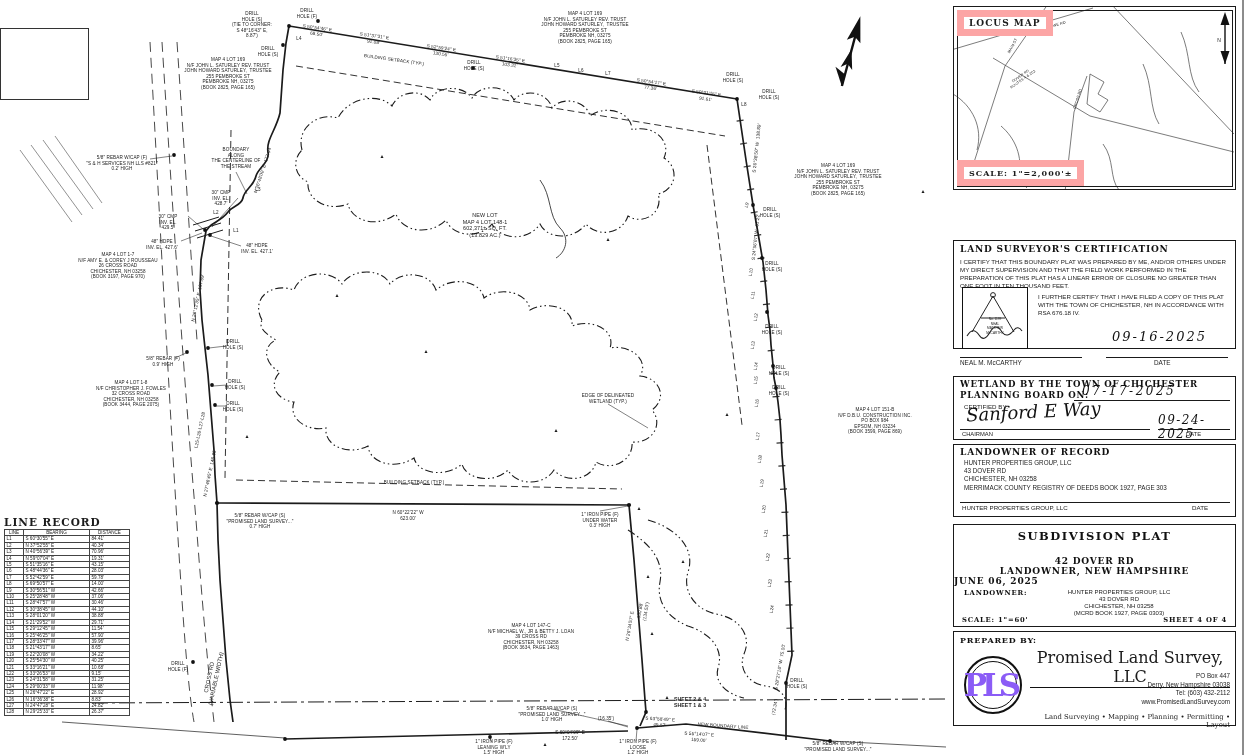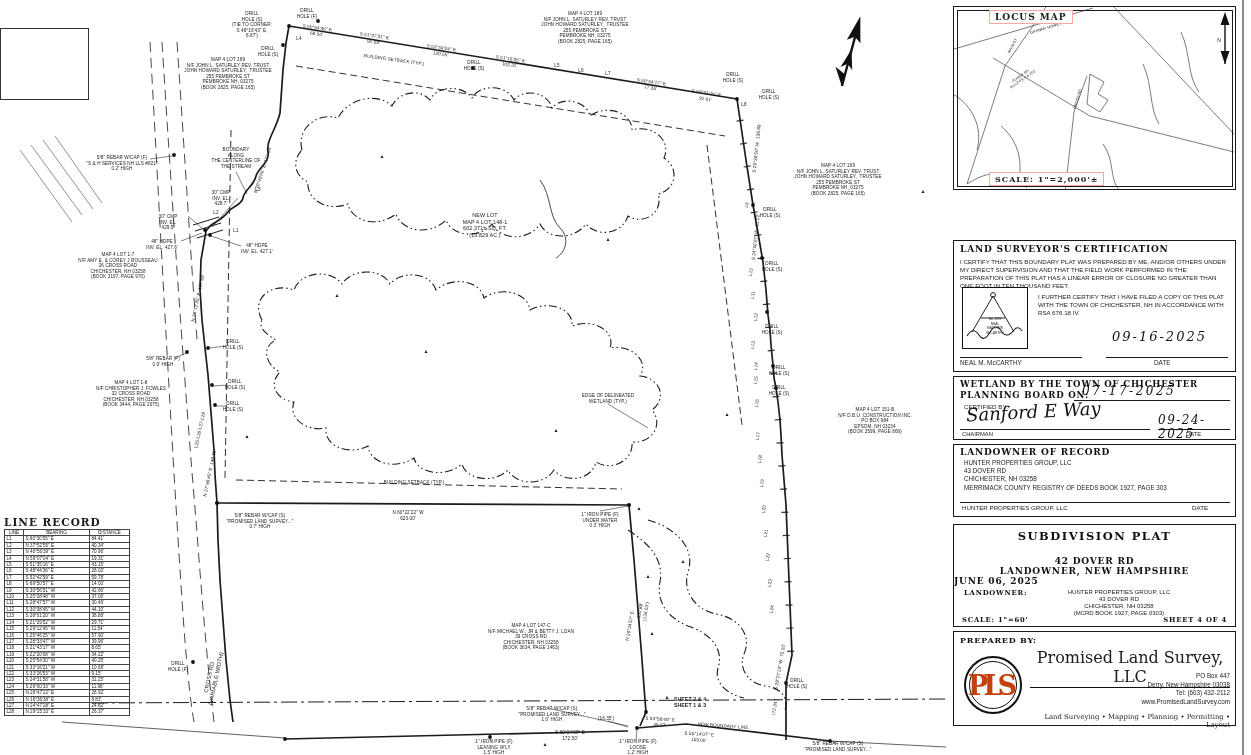--- a/index.html
+++ b/index.html
@@ -21,28 +21,28 @@
   #line-table .lt-title{font-family:"DejaVu Serif","Liberation Serif",serif;font-weight:bold;font-size:10.5px;letter-spacing:1px;}
   #line-table table{border-collapse:collapse;margin-top:1px;}
   #line-table th,#line-table td{border:0.8px solid #444;font-size:4.6px;line-height:5.4px;
       padding:0 1.5px;font-family:"Liberation Sans",sans-serif;font-weight:normal;white-space:nowrap;}
   #line-table th{text-align:center;}
   #line-table td:first-child{width:15px;}
   #line-table td:nth-child(2){width:62px;}
   #line-table td:nth-child(3){width:36px;}
   
   .locus-inner{position:absolute;inset:2.5px;border:1px solid #1a1a1a;}
-  .locus-tag{position:absolute;background:#fff;border:1px solid #fca5a5;padding:1px 5px;
-      font-family:"DejaVu Serif","Liberation Serif",serif;font-weight:bold;letter-spacing:1px;margin-left:32px;}
+  .locus-tag{position:absolute;background:#fff;border:7px solid #fca5a5;padding:1px 5px;
+      font-family:"DejaVu Serif","Liberation Serif",serif;font-weight:bold;letter-spacing:1px;}
   
   .pls-logo{position:absolute;left:10px;top:24px;width:54px;height:54px;border:2px solid #111;
       border-radius:50%;display:flex;align-items:center;justify-content:center;}
   .pls-ring{position:absolute;inset:3px;border:1px solid #111;border-radius:50%;}
-  .pls-text{font-family:"DejaVu Serif","Liberation Serif",serif;font-weight:bold;font-size:27px;
-      letter-spacing:-5px;color:#c2410c;transform:translateX(-3px);}
+  .pls-text{font-family:"DejaVu Serif","Liberation Serif",serif;font-weight:bold;font-size:31px;
+      letter-spacing:-5px;color:#8b5cf6;transform:translateX(-3px);}
   .seal-box{position:absolute;left:8px;top:46px;width:64px;height:60px;border:1.5px solid #111;}
   .seal-txt{position:absolute;width:100%;text-align:center;font-size:3.2px;line-height:1.2;color:#222;}
 </style>
 </head>
 <body>
 
 <div class="sheet">
 
   <svg class="overlay" viewBox="0 0 1251 755">
     <g stroke="#1b1b1b" fill="none">
@@ -563,21 +563,21 @@
         </tbody>
     </table>
   </div>
 
   <div class="panel" style="left:953px;top:6px;width:283px;height:184px;background:transparent;border-width:1.2px;">
     <div class="locus-inner"></div>
     <div class="locus-tag" style="left:3px;top:3px;font-size:9px;">LOCUS MAP</div>
     <div class="locus-tag" style="left:3px;bottom:3px;font-size:8px;">SCALE: 1"=2,000'±</div>
   </div>
 
-  <div class="panel" style="left:953px;top:240px;width:283px;height:132px;">
+  <div class="panel" style="left:953px;top:240px;width:283px;height:109px;">
     <div class="abs ptitle" style="left:6px;top:3px;font-size:9px;">LAND SURVEYOR'S CERTIFICATION</div>
     <div class="abs" style="left:6px;top:17px;width:270px;font-size:6.2px;line-height:1.3;">I CERTIFY THAT THIS BOUNDARY PLAT WAS PREPARED BY ME, AND/OR OTHERS UNDER MY DIRECT SUPERVISION AND THAT THE FIELD WORK PERFORMED IN THE PREPARATION OF THIS PLAT HAS A LINEAR ERROR OF CLOSURE NO GREATER THAN ONE FOOT IN TEN THOUSAND FEET.</div>
     <div class="seal-box">
       <svg width="61" height="57" viewBox="0 0 61 57">
         <g stroke="#222" fill="none" stroke-width="1">
           <line x1="30" y1="8" x2="9" y2="44"></line>
             <line x1="30" y1="8" x2="51" y2="44"></line>
           <line x1="18" y1="30" x2="42" y2="30"></line>
             <circle cx="30" cy="7" r="2.4"></circle>
           <path d="M 4 48 q 6 -10 12 -1 q 5 8 11 -3 q 6 -10 12 0 q 5 7 12 -2 q 4 -5 8 1" stroke-width="1.1"></path>

